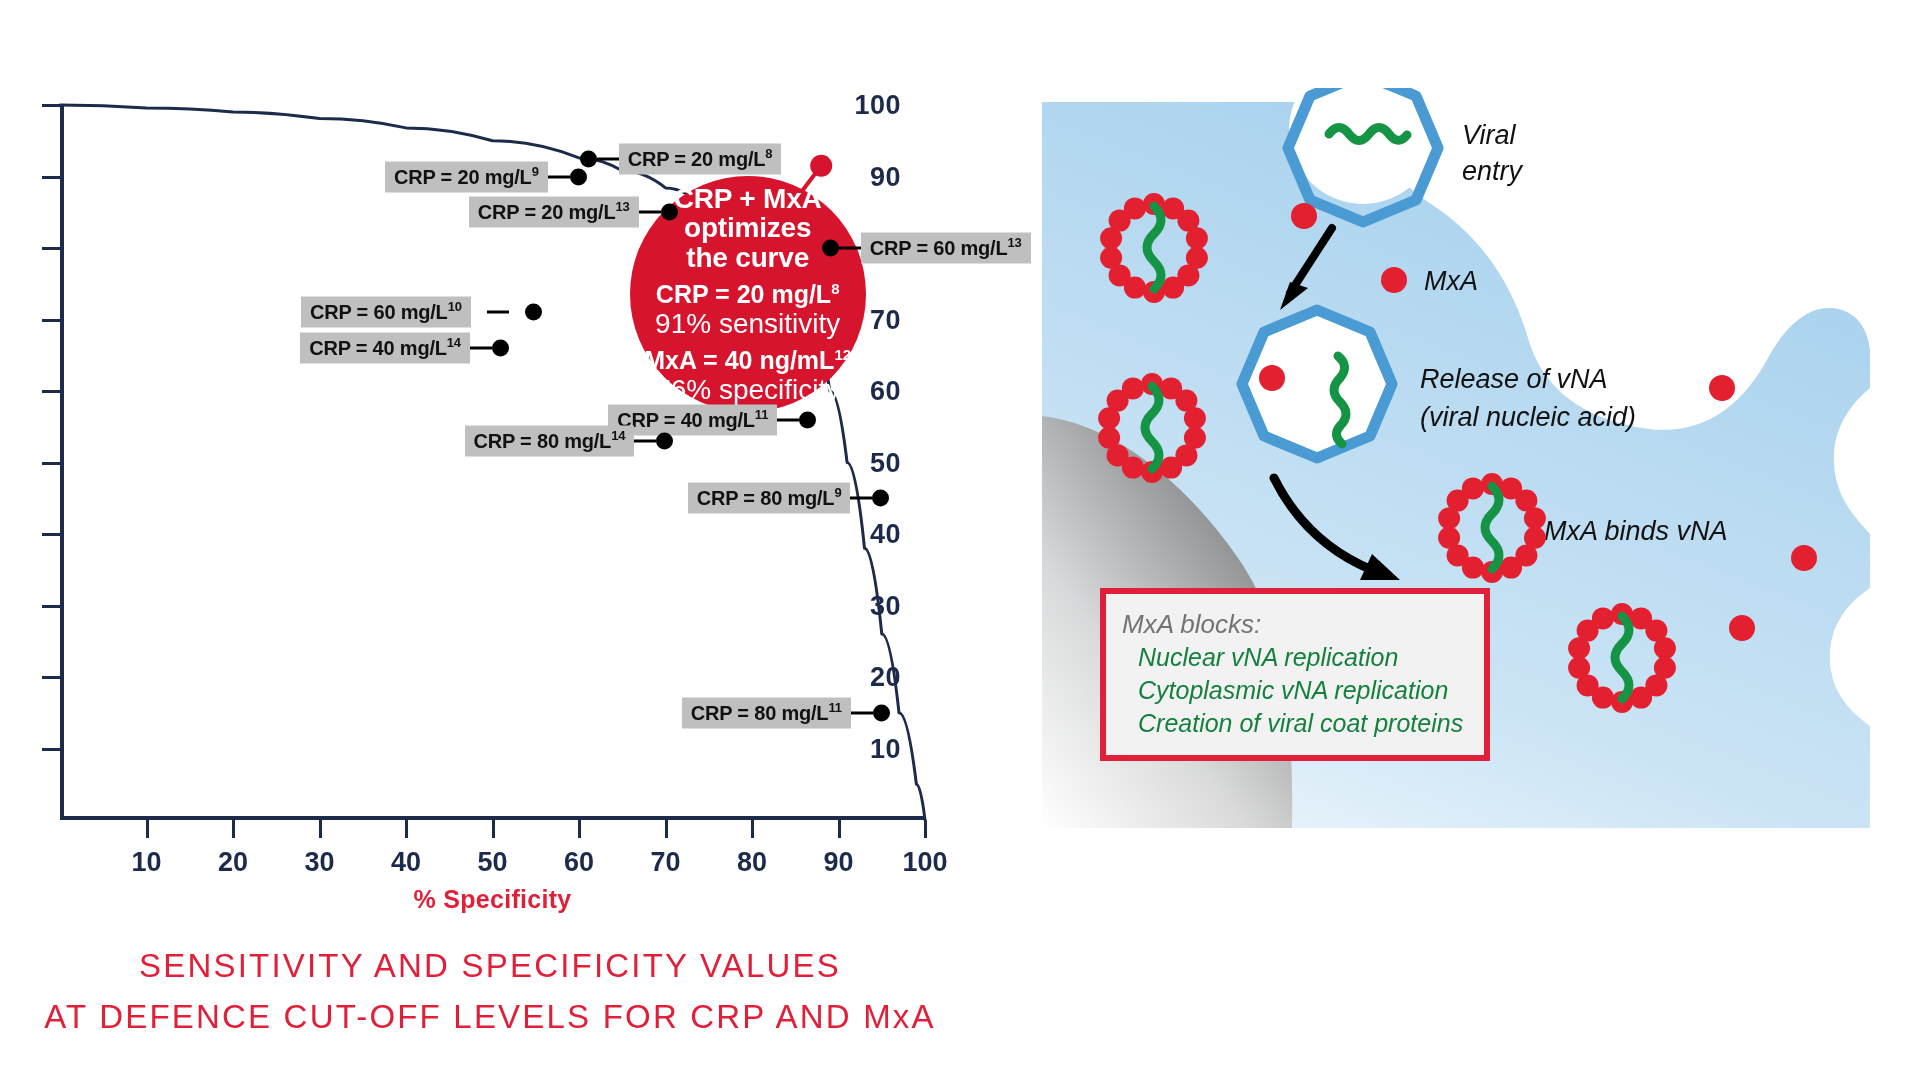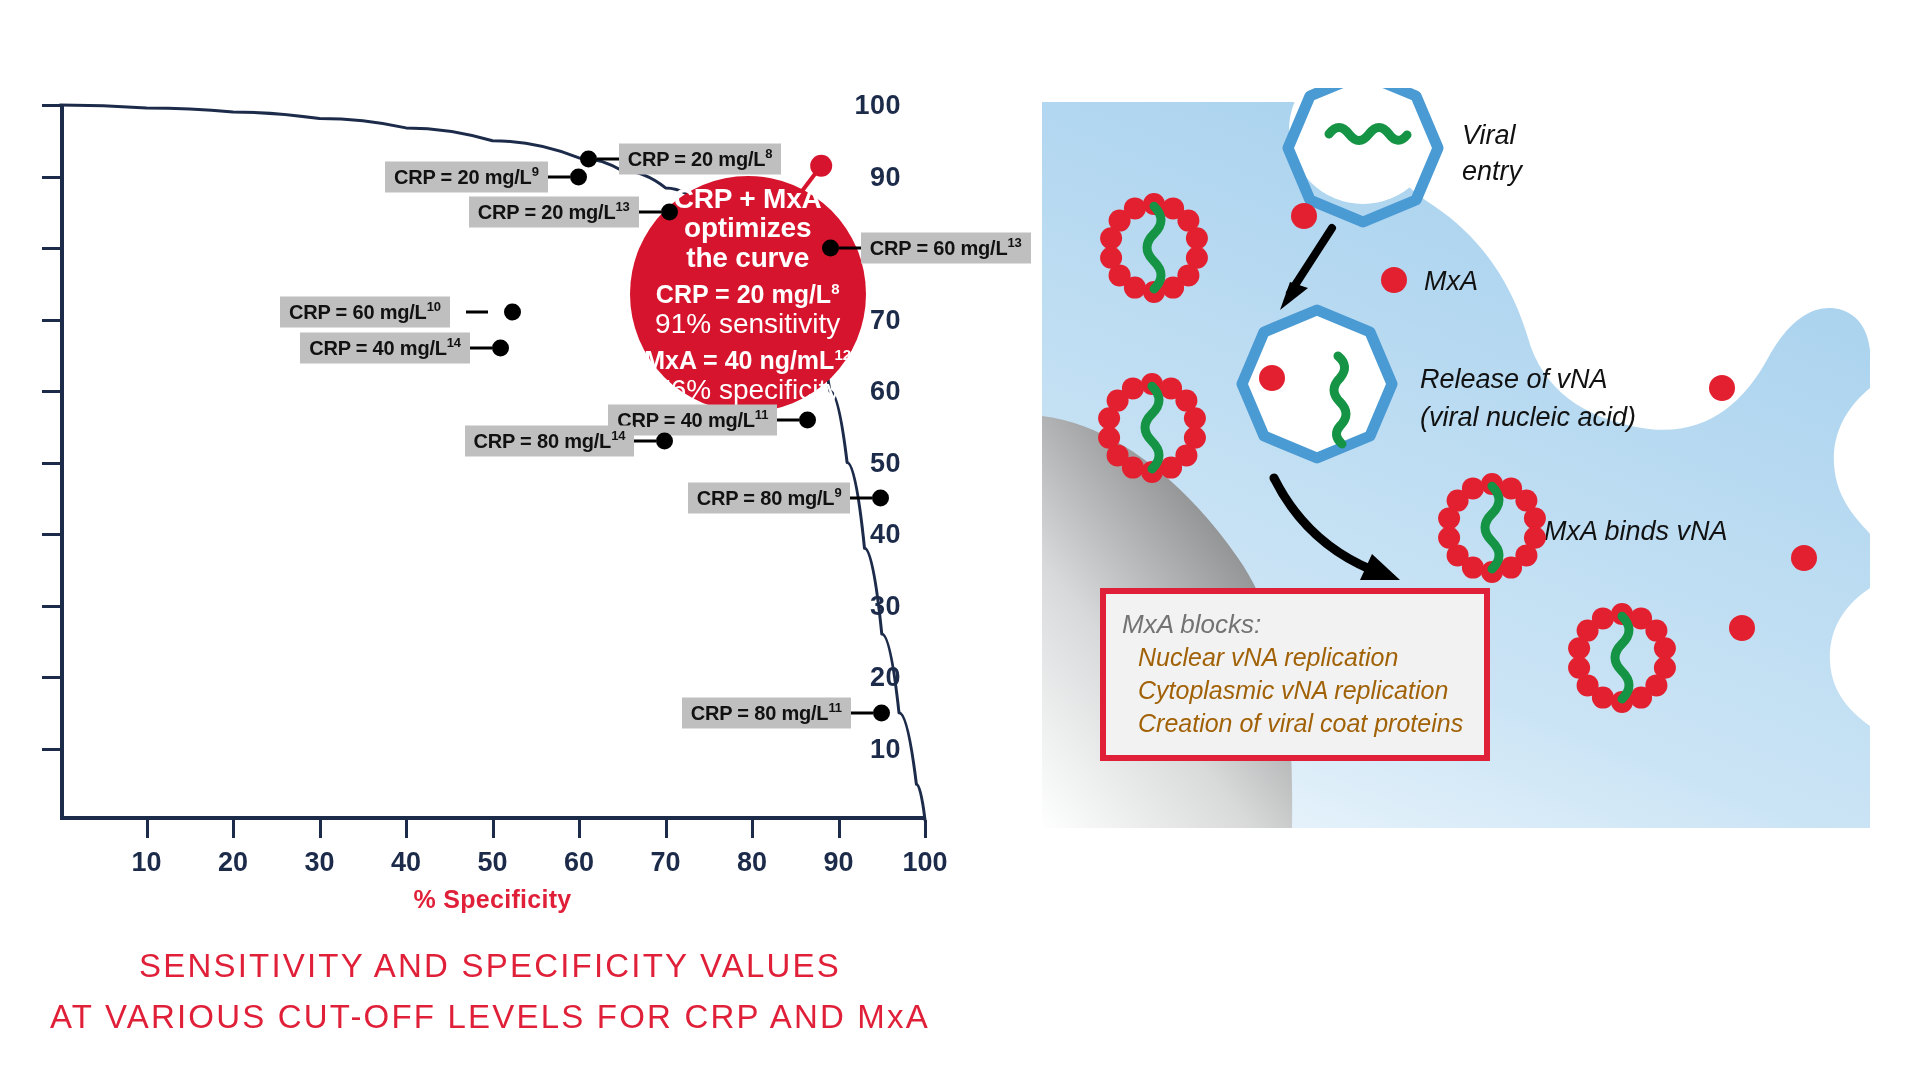--- a/index.html
+++ b/index.html
@@ -50,21 +50,21 @@
   .caption{position:absolute;text-align:center;color:#e01f38;
       font-size:33px;letter-spacing:2.2px;line-height:1.55;font-weight:normal;}
 
   
   #illustration-panel{position:absolute;left:1042px;top:88px;width:830px;height:740px;font-style:italic;}
   #cell-svg{position:absolute;left:0;top:0;}
 
   #mxa-blocks-box{position:absolute;left:58px;top:500px;width:390px;
       background:#f2f2f2;border:6px solid #e01f38;padding:13px 16px 15px 16px;box-sizing:border-box;}
   #mxa-blocks-box .bt{font-size:26px;color:#737373;line-height:1.32;}
-  #mxa-blocks-box .bi{font-size:25px;color:#a16207;line-height:1.32;padding-left:16px;}
+  #mxa-blocks-box .bi{font-size:25px;color:#15803d;line-height:1.32;padding-left:16px;}
 </style>
 </head>
 <body>
 
 <div class="page">
 
   <div id="chart-panel">
 
     <div id="plot-area">
       <div class="axis-line" id="y-axis"></div>
@@ -134,21 +134,21 @@
           <div class="pt-label" style="top: 107.25px; transform: translateY(-50%); z-index: 7; left: 408.825px;">
             <div class="pt-box">CRP = 20 mg/L<sup>13</sup></div>
             <div class="pt-stem" style="width: 22px;"></div>
             <div class="pt-dot"></div>
           </div>
           <div class="pt-label" style="top: 143px; transform: translateY(-50%); z-index: 7; left: 761.85px;">
             <div class="pt-dot"></div>
             <div class="pt-stem" style="width: 22px;"></div>
             <div class="pt-box">CRP = 60 mg/L<sup>13</sup></div>
           </div>
-          <div class="pt-label" style="top: 207.35px; transform: translateY(-50%); z-index: 7; left: 220px; gap: 16px;">
+          <div class="pt-label" style="top: 207.35px; transform: translateY(-50%); z-index: 7; left: 241px; gap: 16px;">
             <div class="pt-box">CRP = 60 mg/L<sup>10</sup></div>
             <div class="pt-stem" style="width: 22px;"></div>
             <div class="pt-dot"></div>
           </div>
           <div class="pt-label" style="top: 243.1px; transform: translateY(-50%); z-index: 7; left: 240.15px;">
             <div class="pt-box">CRP = 40 mg/L<sup>14</sup></div>
             <div class="pt-stem" style="width: 22px;"></div>
             <div class="pt-dot"></div>
           </div>
           <div class="pt-label" style="top: 314.6px; transform: translateY(-50%); z-index: 7; left: 548.225px;">
@@ -181,21 +181,21 @@
         <div class="l2">91% sensitivity</div>
         <div class="l1"><span>MxA = 40 ng/mL</span><sup>12</sup></div>
         <div class="l2">76% specificity</div>
       </div>
     </div>
 
     <div id="x-axis-title">% Specificity</div>
 
     <div class="caption" style="left:0;top:940px;width:980px;">
       <div>SENSITIVITY AND SPECIFICITY VALUES</div>
-      <div>AT VARIOUS CUT-OFF LEVELS FOR CRP AND MxA</div>
+      <div>AT DEFENCE CUT-OFF LEVELS FOR CRP AND MxA</div>
     </div>
   </div>
 
   <div id="illustration-panel">
 
     <svg id="cell-svg" width="830" height="740" viewBox="0 0 830 740">
       <defs>
         <linearGradient id="cellGrad" x1="0" y1="1" x2="0.45" y2="0">
           <stop offset="0%" stop-color="#f1f8fd"></stop>
           <stop offset="35%" stop-color="#cbe4f5"></stop>

